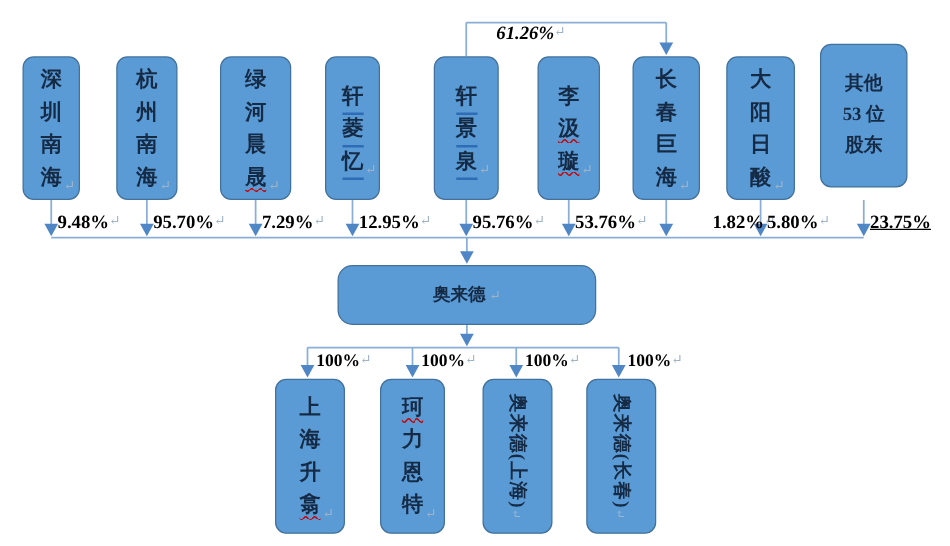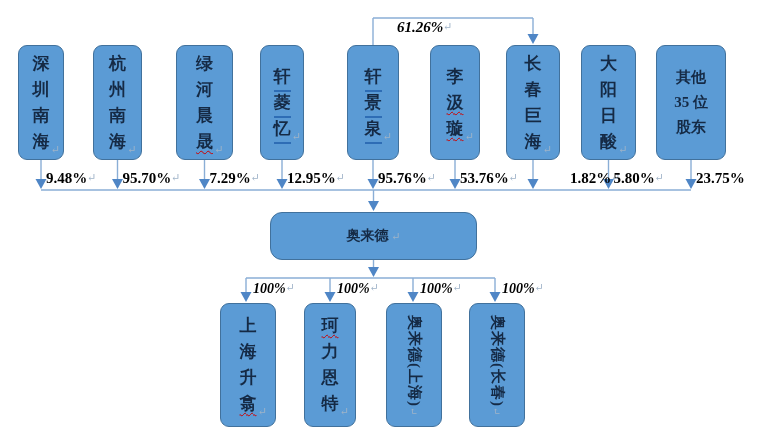--- a/index.html
+++ b/index.html
@@ -37,21 +37,21 @@
   .mark{color:var(--mark);font-size:11px;font-weight:400;}
   .vline .mark{position:absolute;left:calc(50% + 10px);top:7px;}
   .company-box{border-radius:12px;flex-direction:row;}
   .company-box .lbl{font-size:14px;font-weight:700;}
   .company-box .mark{margin-left:3px;}
   .pct{
     position:absolute;white-space:nowrap;color:var(--pct);
     font-size:15px;font-weight:700;font-family:"Liberation Serif","DejaVu Serif",serif;
   }
   .pct .mark{font-size:11px;vertical-align:2px;}
-  .pct-sub{font-size:14px;font-style:italic;}
+  .pct-sub{font-size:14px;}
   .rotated{
     writing-mode:vertical-rl;text-orientation:sideways;
     font-size:15px;font-weight:700;letter-spacing:1px;color:var(--text);
   }
   .rotated .mark{font-size:10px;letter-spacing:0;}
 </style>
 </head>
 <body>
 
 <div class="canvas">
@@ -139,26 +139,26 @@
       <span class="vline"><span class="ch">海</span><span class="mark">↵</span></span>
     </div>
     <div class="pct" style="left: 570px; top: 170px;"><span>1.82%</span><span class="mark">↵</span></div>
     <div class="node" style="left: 581px; top: 45px; width: 55px; height: 115px;">
       <span class="vline"><span class="ch">大</span></span>
       <span class="vline"><span class="ch">阳</span></span>
       <span class="vline"><span class="ch">日</span></span>
       <span class="vline"><span class="ch">酸</span><span class="mark">↵</span></span>
     </div>
     <div class="pct" style="left: 613.5px; top: 170px;"><span>5.80%</span><span class="mark">↵</span></div>
-    <div class="node small-font" style="left: 656px; top: 45px; width: 70px; height: 115px;">
+    <div class="node small-font" style="left: 656px; top: 35px; width: 70px; height: 115px;">
       <span class="vline"><span class="ch">其他</span></span>
-      <span class="vline"><span class="ch">35 位</span></span>
+      <span class="vline"><span class="ch">53 位</span></span>
       <span class="vline"><span class="ch">股东</span></span>
     </div>
-    <div class="pct" style="left: 696px; top: 170px;"><span>23.75%</span></div>
+    <div class="pct" style="left: 696px; top: 170px; text-decoration: underline;"><span>23.75%</span></div>
     <div class="pct" style="left: 397px; top: 19px; font-style: italic;"><span>61.26%</span><span class="mark">↵</span></div>
     <div class="node company-box" style="left: 270px; top: 212px; width: 207px; height: 48px;">
       <span class="lbl">奥来德</span>
       <span class="mark">↵</span>
     </div>
     <div class="pct pct-sub" style="left: 253px; top: 281px;"><span>100%</span><span class="mark">↵</span></div>
     <div class="node" style="left: 220px; top: 303px; width: 56px; height: 124px;">
       <span class="vline"><span class="ch">上</span></span>
       <span class="vline"><span class="ch">海</span></span>
       <span class="vline"><span class="ch">升</span></span>

